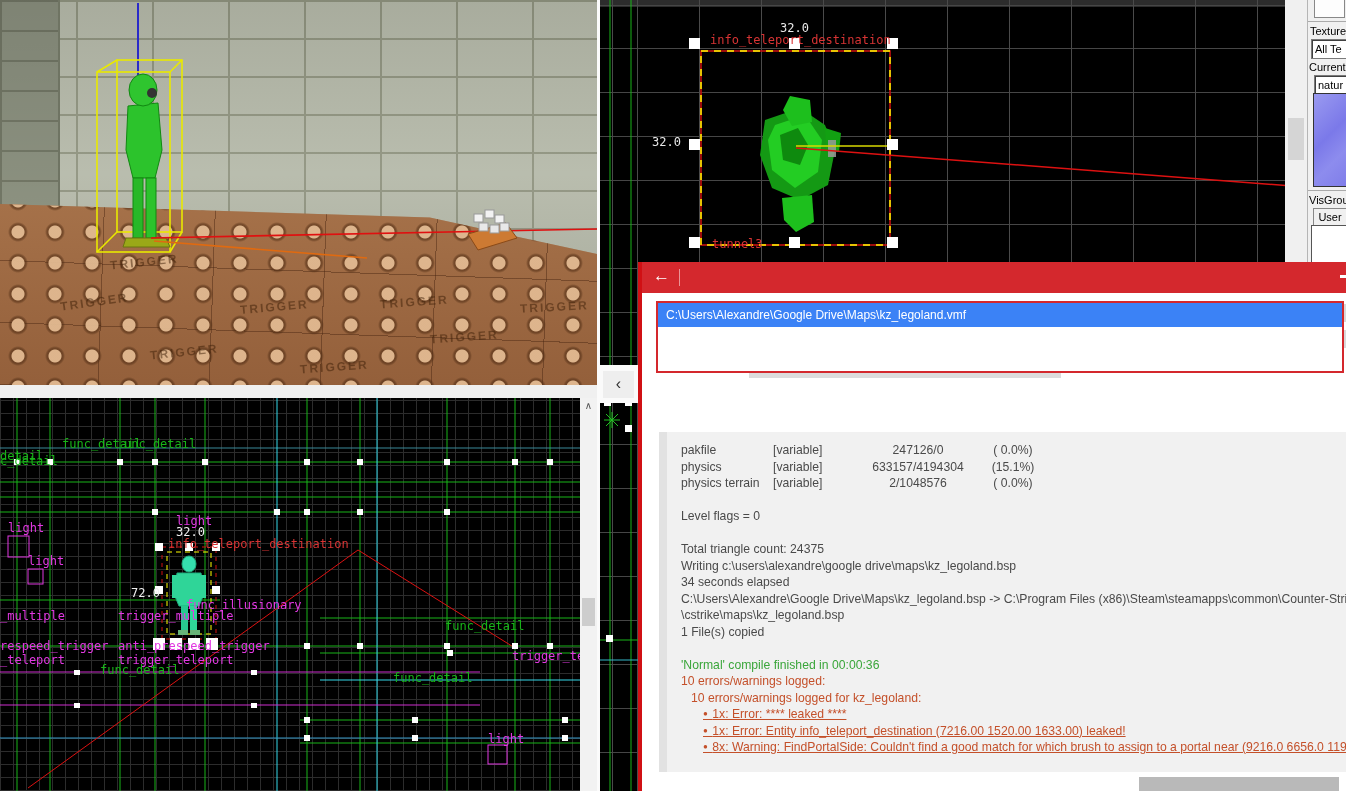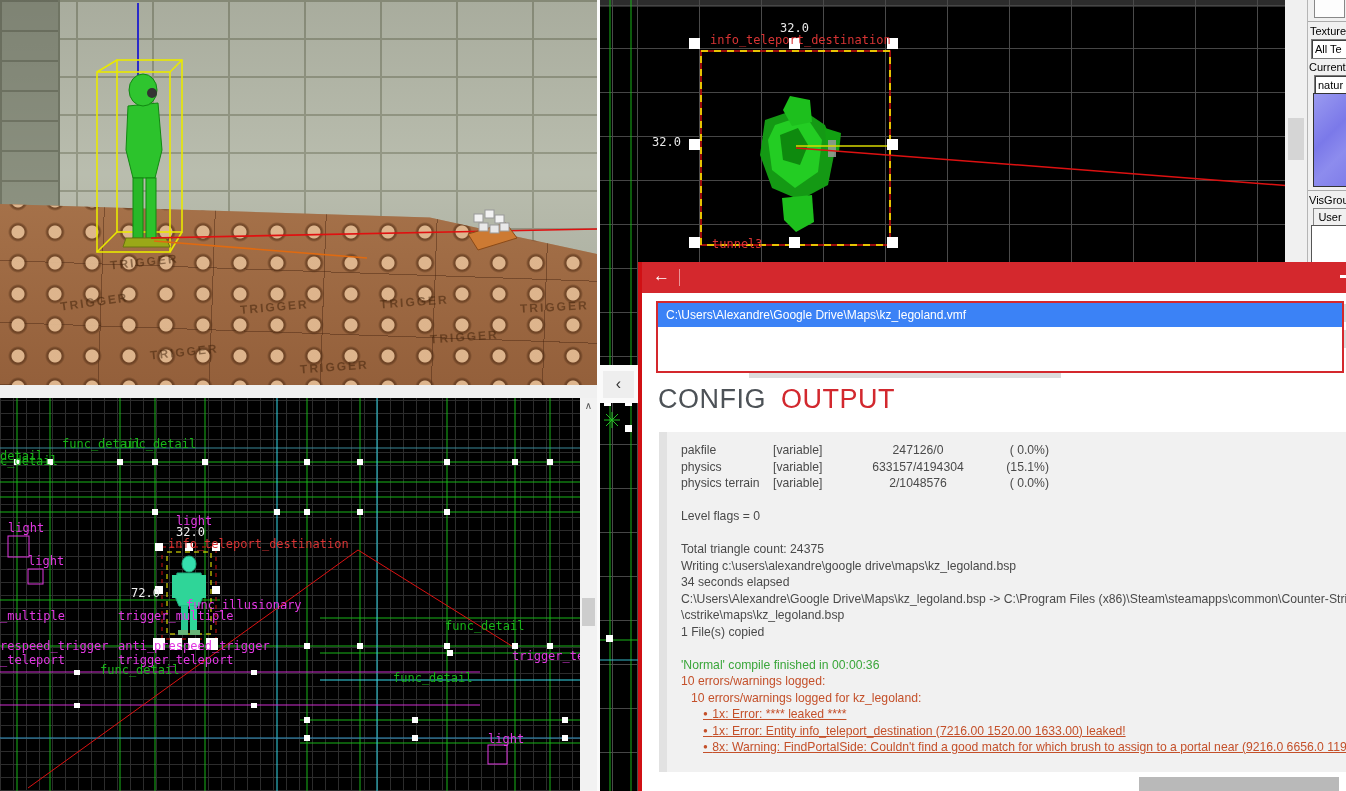--- a/index.html
+++ b/index.html
@@ -94,21 +94,21 @@
   .tab{font-size:27px;letter-spacing:.5px;margin-right:15px;white-space:nowrap;cursor:pointer;}
   .tab-config{color:#4d5257;}
   .tab-output{color:#d2282e;}
   #cwin-log{position:absolute;left:17px;top:170px;width:691px;height:340px;background:#f1f1f1;border-left:8px solid #e2e2e2;
     padding:10px 0 0 14px;box-sizing:border-box;overflow:hidden;
     font-size:12.2px;line-height:16.5px;color:#4a4a4a;}
   .statline{display:flex;white-space:pre;}
   .statline .c1{width:92px;}
   .statline .c2{width:86px;}
   .statline .c3{width:118px;text-align:center;}
-  .statline .c4{width:72px;text-align:right;}
+  .statline .c4{width:72px;text-align:center;}
   .logline{min-height:16.5px;white-space:pre;}
   .logline.green{color:#3aa63a;}
   .logline.orange{color:#c4502a;}
   .logline.i1{padding-left:10px;}
   .logline.i2{padding-left:22px;}
   .logline.link{text-decoration:underline;}
   .logline.bullet::before{content:"\25CF\00A0\00A0";font-size:8px;vertical-align:2px;text-decoration:none;}
   #cwin-button{position:absolute;left:497px;top:515px;width:200px;height:20px;background:#b9b9b9;cursor:pointer;}
 </style>
 </head>
@@ -429,26 +429,20 @@
       <span id="cwin-min"></span>
     </div>
 
     <div id="cwin-filebox">
       <div id="cwin-filerow">C:\Users\Alexandre\Google Drive\Maps\kz_legoland.vmf</div>
     </div>
     <div class="cwin-sbit" style="top:42px;"></div>
     <div class="cwin-sbit" style="top:68px;"></div>
     <div id="cwin-hsb"></div>
 
-    <div id="cwin-tabs">
-
-        <span class="tab tab-config">CONFIG</span>
-
-        <span class="tab tab-output">OUTPUT</span>
-      </div>
 
     <div id="cwin-log">
       <div>
 
           <div class="statline">
             <span class="c1">pakfile</span>
             <span class="c2">[variable]</span>
             <span class="c3">247126/0</span>
             <span class="c4">( 0.0%)</span>
           </div>

